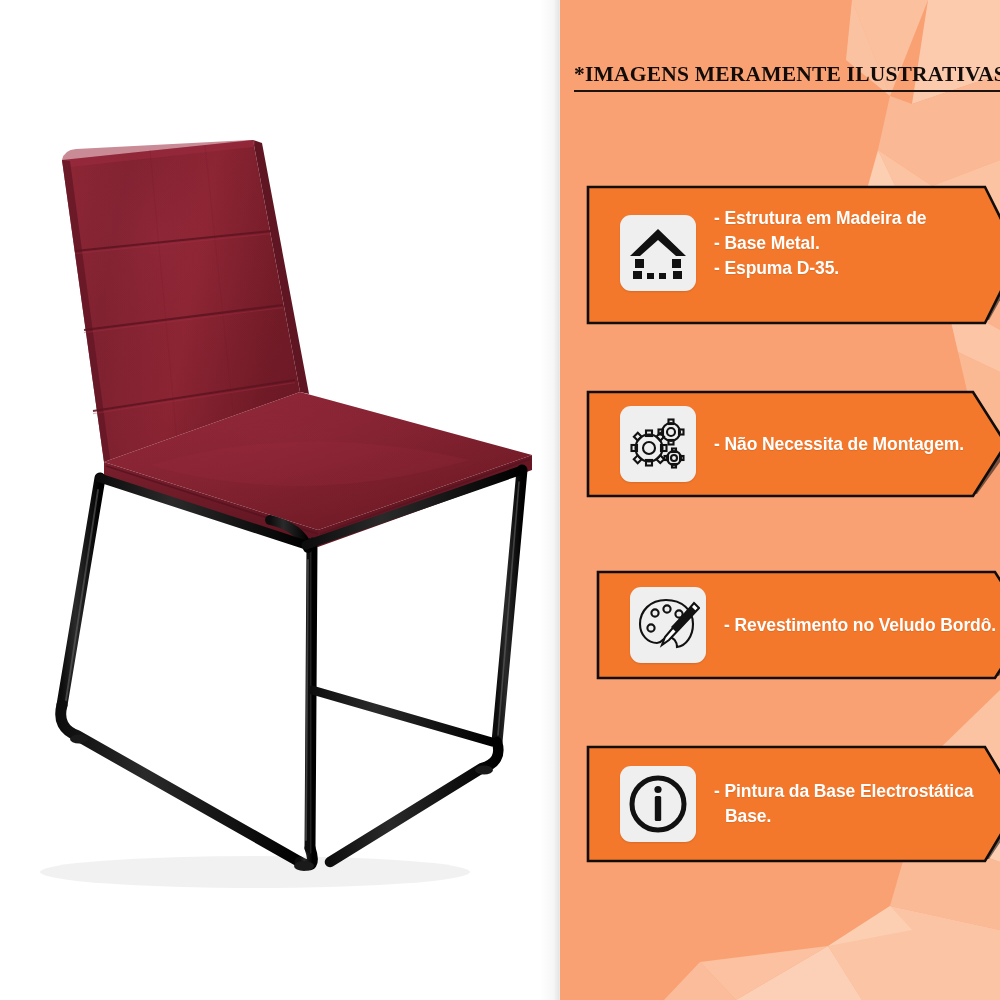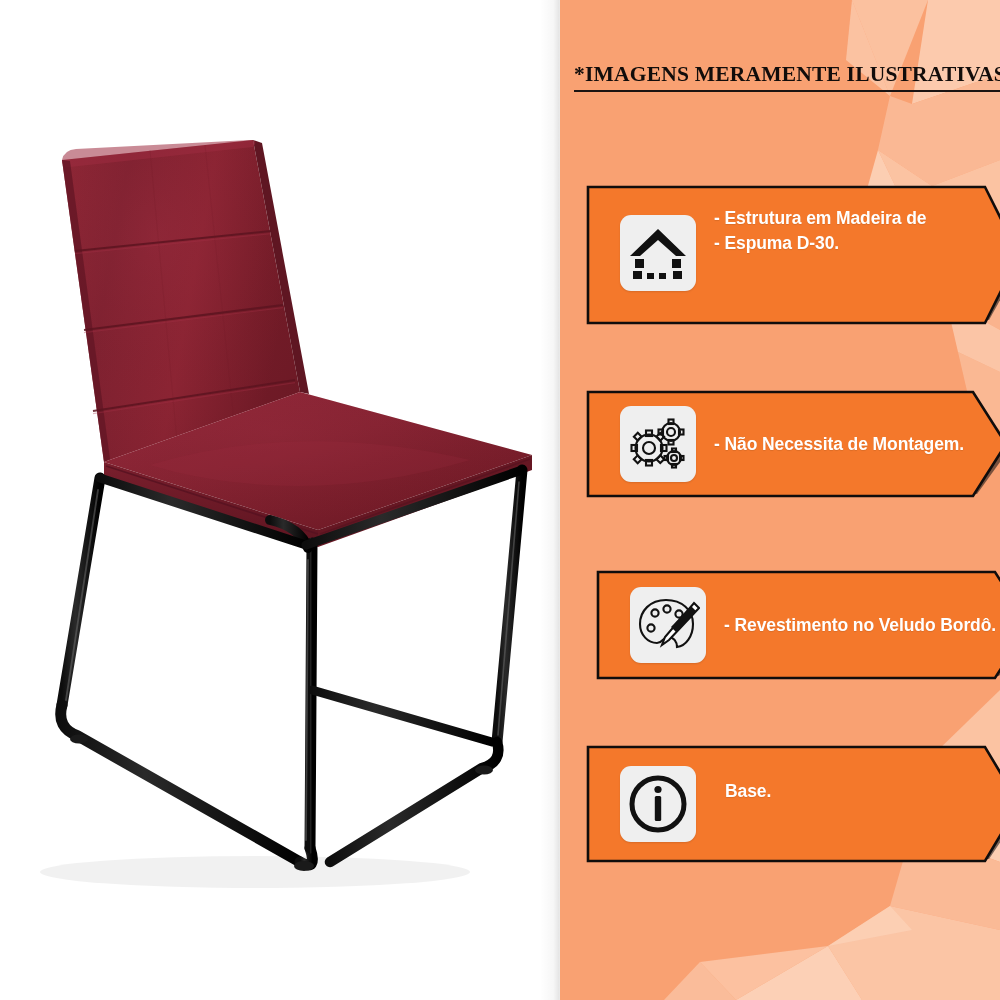--- a/index.html
+++ b/index.html
@@ -191,21 +191,22 @@
           <rect x="7" y="33" width="9" height="9" fill="#111"></rect>
           <rect x="44" y="33" width="9" height="9" fill="#111"></rect>
           <rect x="5" y="45" width="9" height="8" fill="#111"></rect>
           <rect x="19" y="47" width="7" height="6" fill="#111"></rect>
           <rect x="31" y="47" width="7" height="6" fill="#111"></rect>
           <rect x="45" y="45" width="9" height="8" fill="#111"></rect>
         </svg>
       </div>
       <div class="lines" style="left:128px;top:21px;width:270px;">
         <div>- Estrutura em Madeira de</div>
-        <div>- Espuma D-30.</div>
+        <div>- Base Metal.</div>
+        <div>- Espuma D-35.</div>
       </div>
     </div>
 
     <div class="block" style="left:26px;top:390px;width:414px;height:108px;">
       <svg class="arrow-svg" width="414" height="108" viewBox="0 0 414 108">
         <polygon points="5,8 388,8 421,54 388,100 5,100" fill="#111" opacity="0.55" transform="translate(3,4)"></polygon>
         <polygon points="2,2 387,2 420,54 387,106 2,106" fill="#f4782b" stroke="#100d0c" stroke-width="2.6"></polygon>
       </svg>
       <div class="icon-box" style="left:34px;top:16px;width:76px;height:76px;">
         <svg width="64" height="58" viewBox="0 0 64 58">
@@ -279,18 +280,19 @@
         <polygon points="2,2 399,2 433,59 399,116 2,116" fill="#f4782b" stroke="#100d0c" stroke-width="2.6"></polygon>
       </svg>
       <div class="icon-box" style="left:34px;top:21px;width:76px;height:76px;">
         <svg width="62" height="62" viewBox="0 0 62 62">
           <circle cx="31" cy="31" r="26" fill="none" stroke="#111" stroke-width="5"></circle>
           <circle cx="31" cy="16.5" r="3.6" fill="#111"></circle>
           <rect x="27.8" y="23" width="6.4" height="25" rx="1.5" fill="#111"></rect>
         </svg>
       </div>
       <div class="lines" style="left:128px;top:34px;width:270px;">
+        <div>- Pintura da Base Electrostática</div>
         <div class="ind">Base.</div>
       </div>
     </div>
 
   </div>
 </div>
 
 </body></html>

